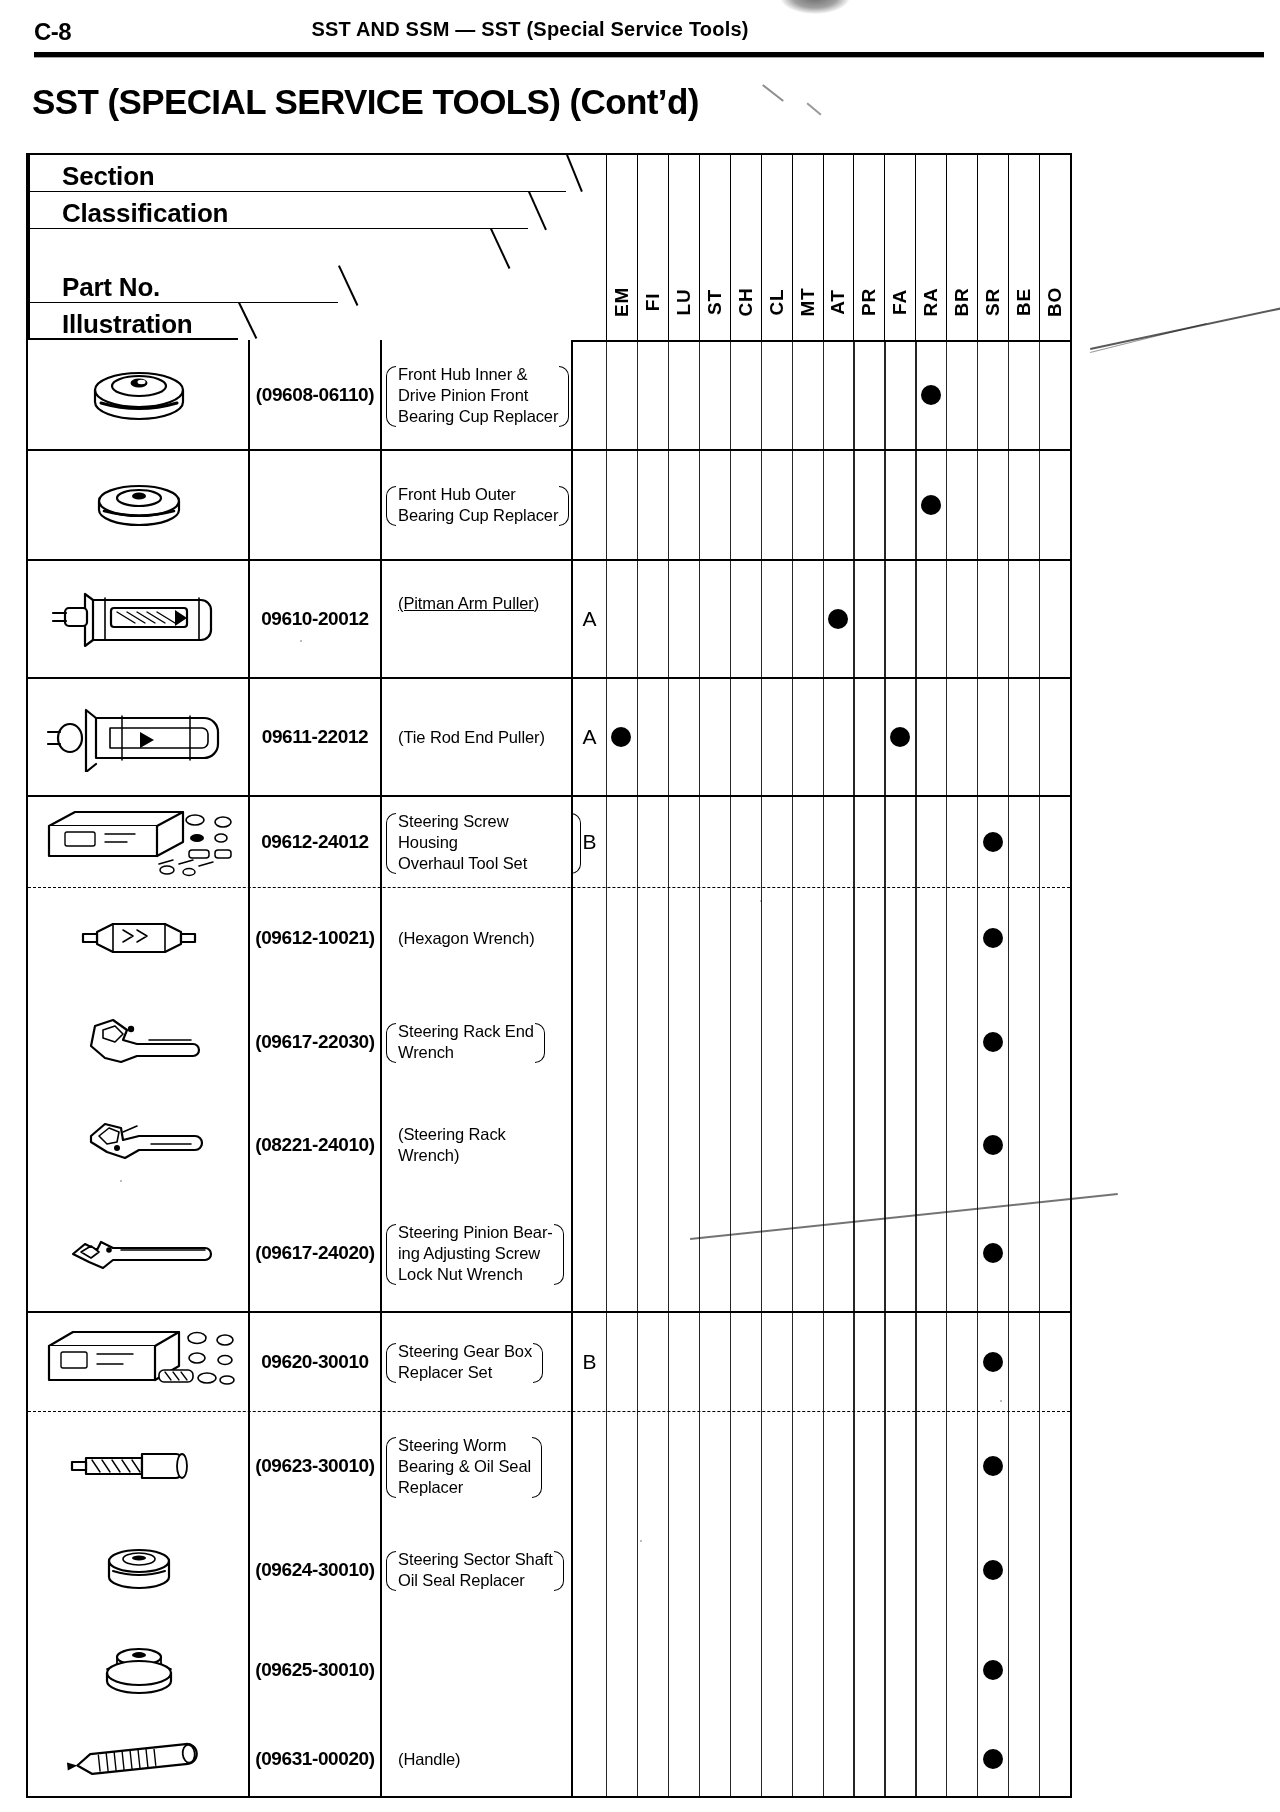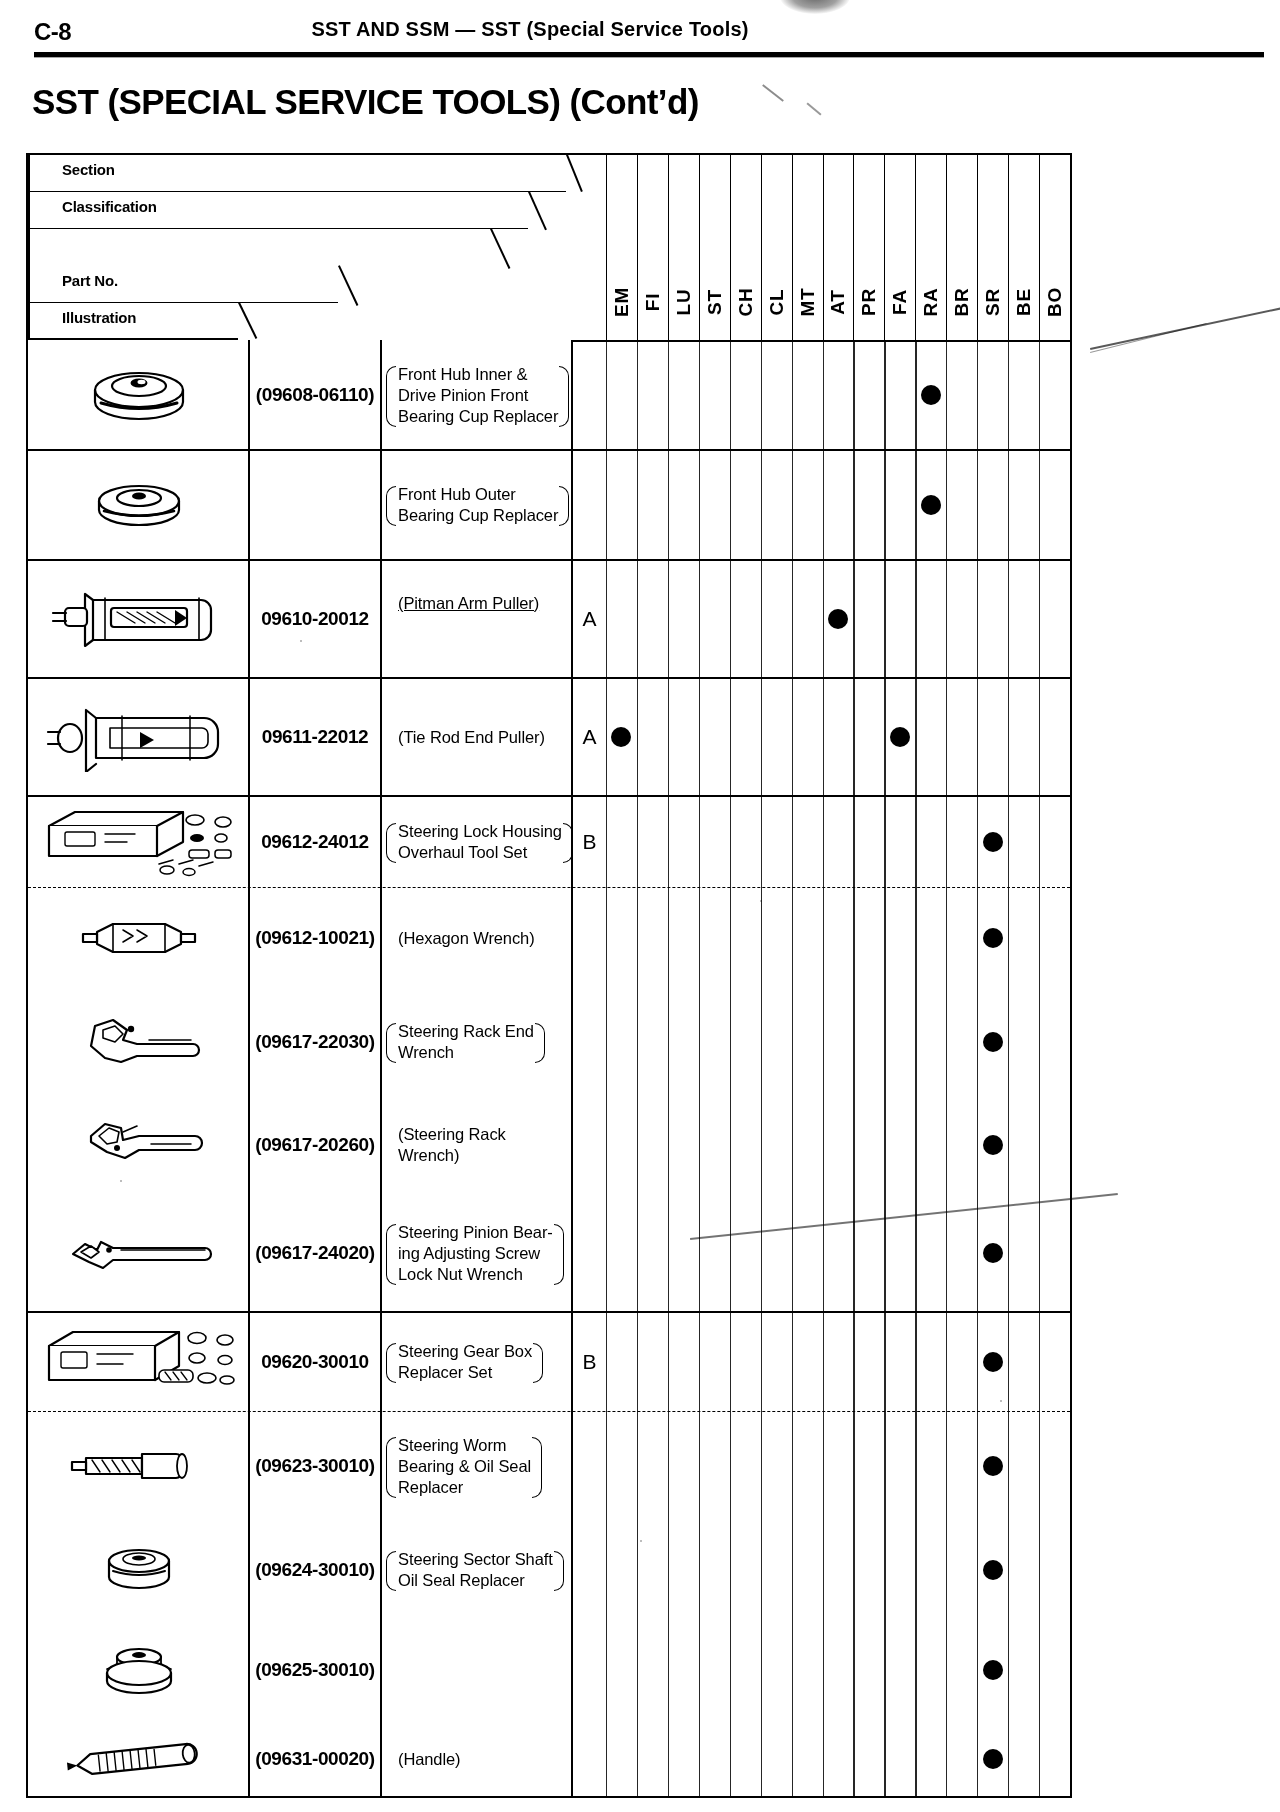--- a/index.html
+++ b/index.html
@@ -68,21 +68,21 @@
   }
 
   
   #hdr-block{position:absolute;left:0;top:0;width:545px;height:185px;}
   .hdr-row{
     position:absolute;left:0;height:37px;
     border-bottom:1.6px solid #000;box-sizing:border-box;
   }
   .hdr-row span{
     position:absolute;left:34px;top:6px;
-    font-size:15px;font-weight:bold;letter-spacing:-0.2px;white-space:nowrap;
+    font-size:26px;font-weight:bold;letter-spacing:-0.2px;white-space:nowrap;
   }
   #hdr-r0{top:0px;  width:538px;}
   #hdr-r1{top:37px; width:500px;text-align:center;}
   #hdr-r2{top:74px; width:462px;}
   #hdr-r3{top:111px;width:310px;}
   #hdr-r4{top:148px;width:210px;border-bottom:2px solid #000;}
 
   
   .stair{
     position:absolute;background:#000;width:1.6px;transform-origin:top left;
@@ -423,21 +423,21 @@
             <rect x="150" y="46" width="20" height="8" rx="3" fill="#fff" stroke-width="1.5"></rect>
             <rect x="176" y="46" width="16" height="8" rx="3" fill="#fff" stroke-width="1.5"></rect>
             <path d="M120 60 l14 -4 M140 60 l14 -4 M160 62 l14 -4" stroke-width="1.5"></path>
             <ellipse cx="128" cy="66" rx="7" ry="4" fill="#fff" stroke-width="1.5"></ellipse>
             <ellipse cx="150" cy="68" rx="6" ry="3.5" fill="#fff" stroke-width="1.5"></ellipse>
           </svg>
         </div>
         <div class="cell-partno" style="height: 92px;">09612-24012</div>
         <div class="cell-partname" style="height: 92px;">
           <div class="pn-text braced">
-            <div>Steering Lock Housing</div>
+            <div>Steering Screw Housing</div>
             <div>Overhaul Tool Set</div>
           </div>
         </div>
         <div class="cell-class" style="height: 92px;">B</div>
         <div class="dot" style="left: 954.667px; top: 36px;"></div>
       </div>
       <div class="row-sep-dash" style="top: 547px;"></div>
       <div class="row" style="top: 548px; height: 100px;">
         <div class="cell-illus" style="height: 100px;">
           <svg class="art" width="120" height="44" viewBox="0 0 120 44" xmlns="http://www.w3.org/2000/svg" fill="none" stroke="#000" stroke-width="2.2" stroke-linecap="round" stroke-linejoin="round">
@@ -479,21 +479,21 @@
       <div class="row" style="top: 756px; height: 98px;">
         <div class="cell-illus" style="height: 98px;">
           <svg class="art" width="140" height="54" viewBox="0 0 140 54" xmlns="http://www.w3.org/2000/svg" fill="none" stroke="#000" stroke-width="2.2" stroke-linecap="round" stroke-linejoin="round">
             <path d="M22 18 l14 -12 l16 4 l2 12 l16 -4 h56 a7 7 0 0 1 0 14 h-56 l-14 8 l-18 -6 l-16 -10 z" fill="#fff"></path>
             <path d="M30 18 l10 -8 l10 4 l-2 10 l-10 2 z" fill="#fff" stroke-width="1.6"></path>
             <path d="M54 14 l14 -6" stroke-width="1.6"></path>
             <circle cx="48" cy="30" r="3" fill="#000" stroke="none"></circle>
             <path d="M82 26 h40" stroke-width="1.5"></path>
           </svg>
         </div>
-        <div class="cell-partno" style="height: 98px;">(09617-20260)</div>
+        <div class="cell-partno" style="height: 98px;">(08221-24010)</div>
         <div class="cell-partname" style="height: 98px;">
           <div class="pn-text paren">
             <div>(Steering Rack Wrench)</div>
           </div>
         </div>
         <div class="cell-class" style="height: 98px;"></div>
         <div class="dot" style="left: 954.667px; top: 39px;"></div>
       </div>
       <div class="row" style="top: 854px; height: 118px;">
         <div class="cell-illus" style="height: 118px;">

